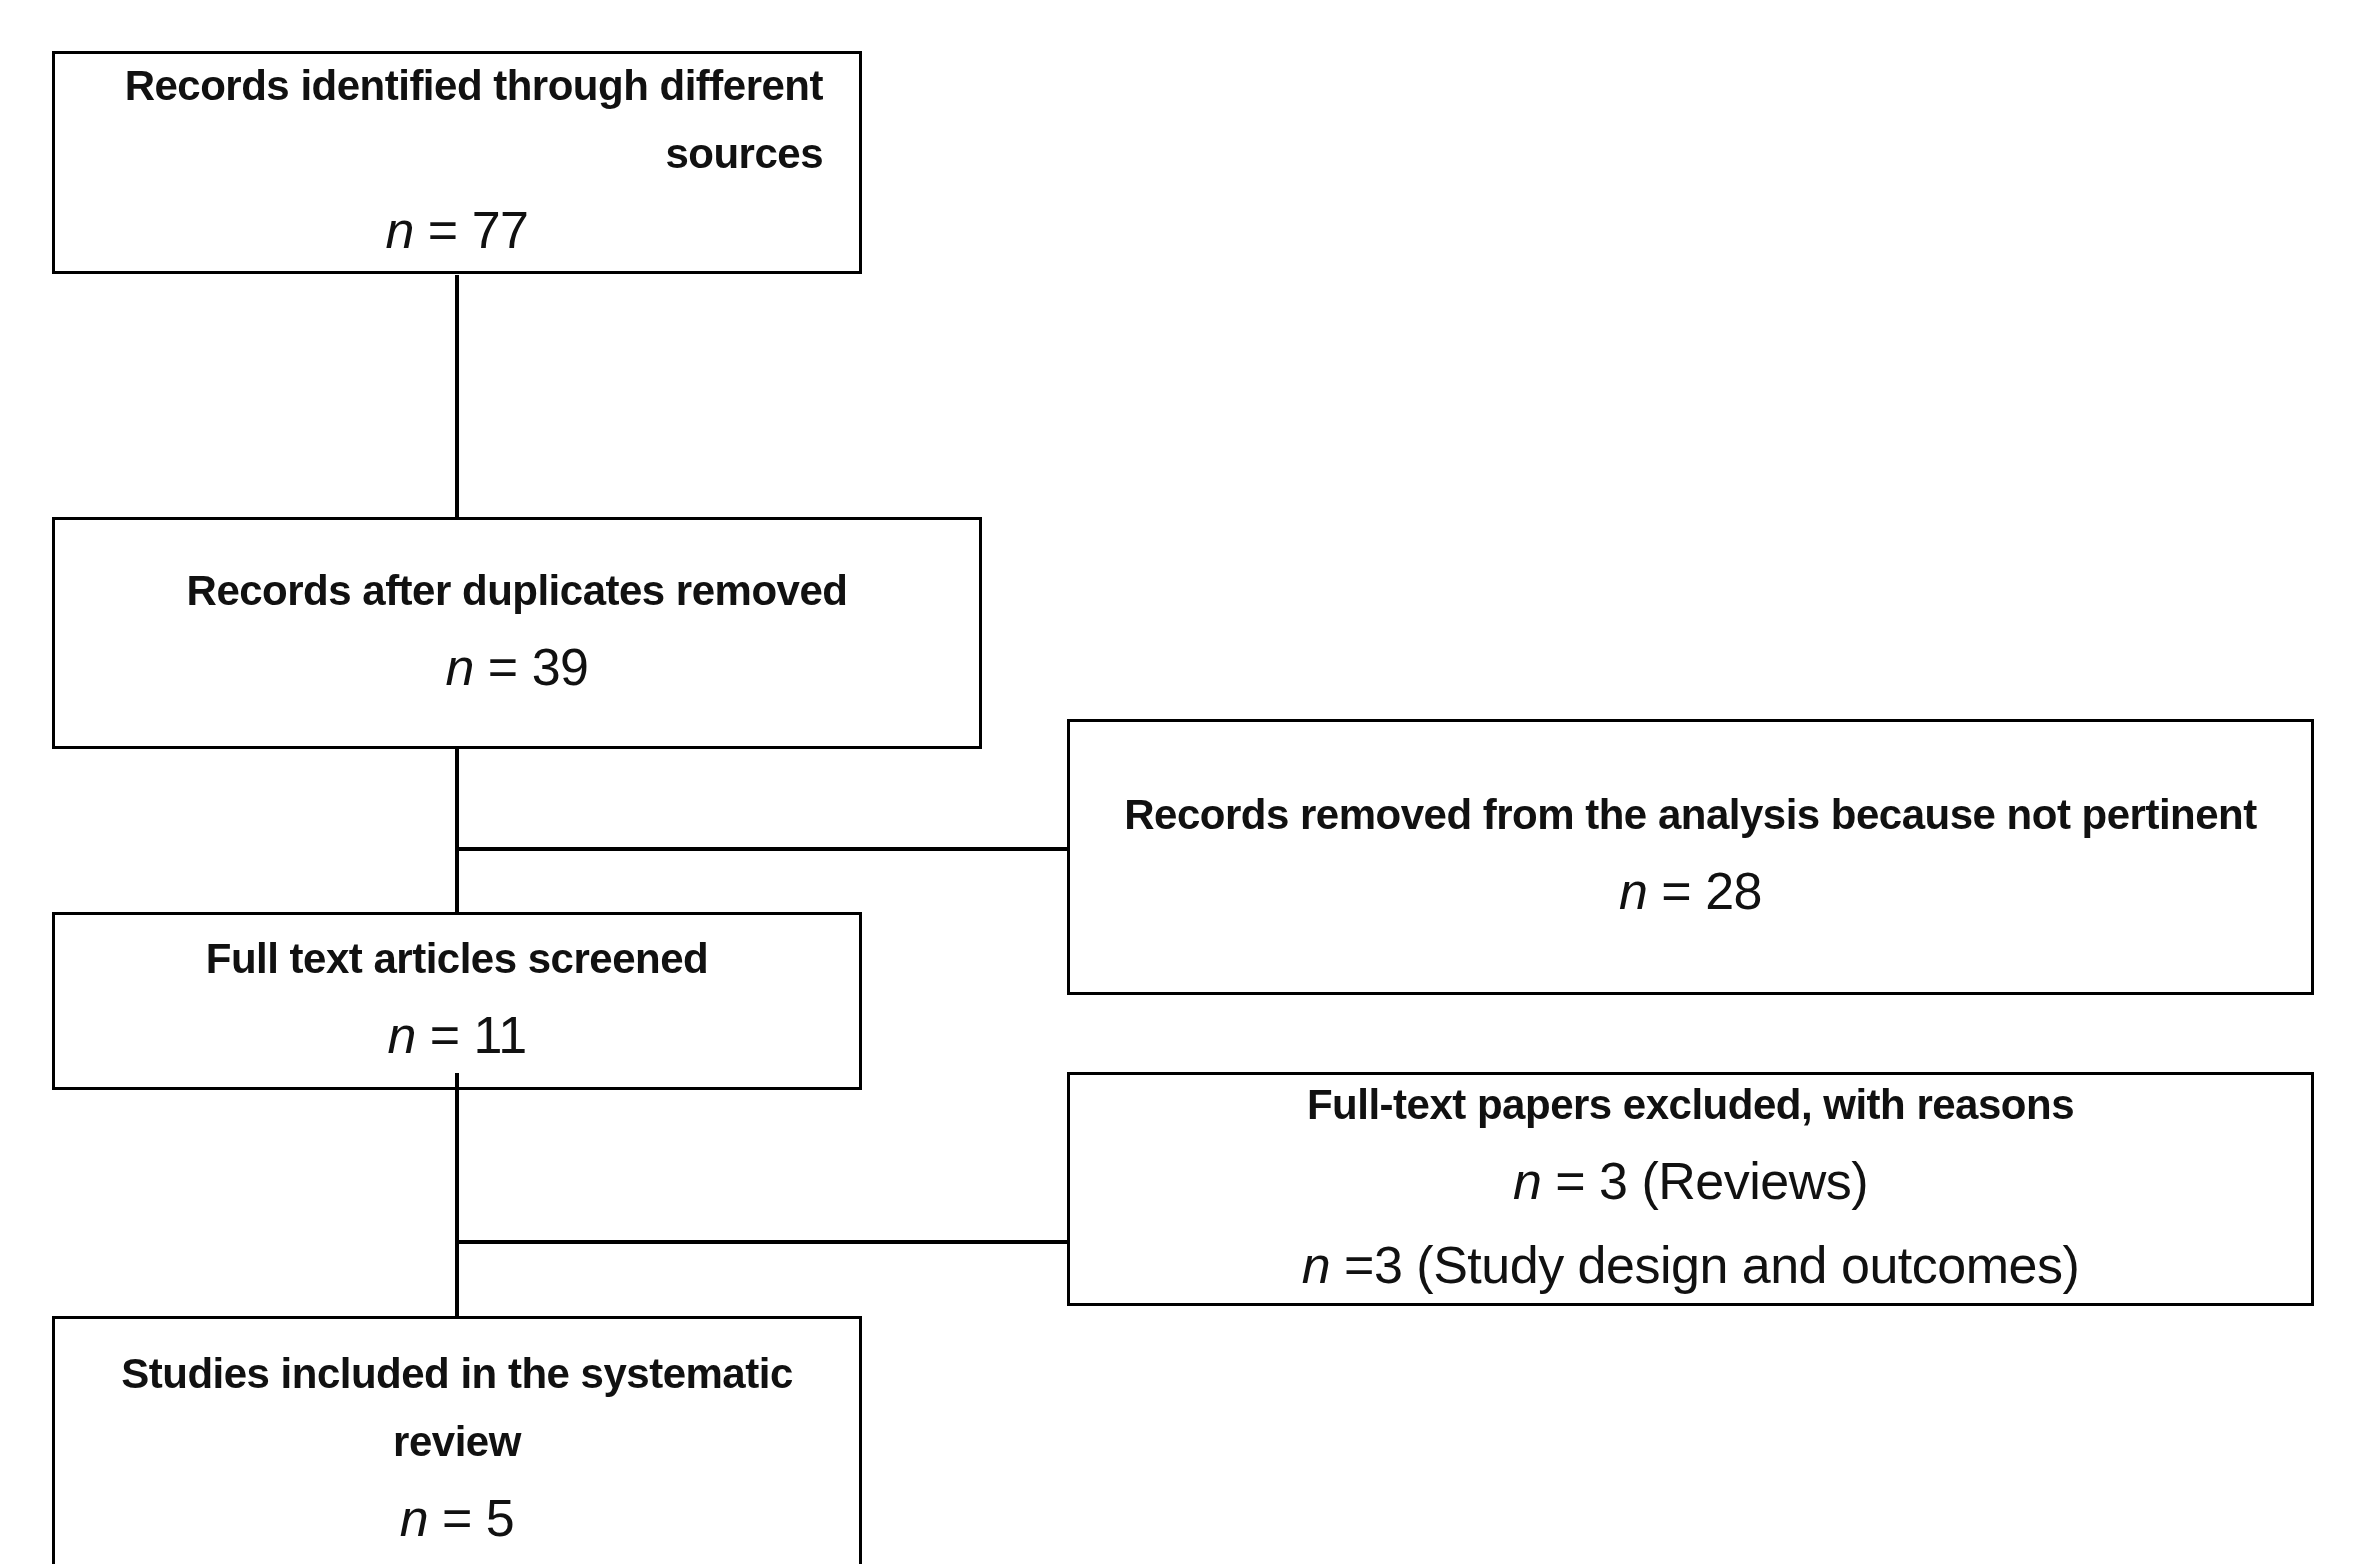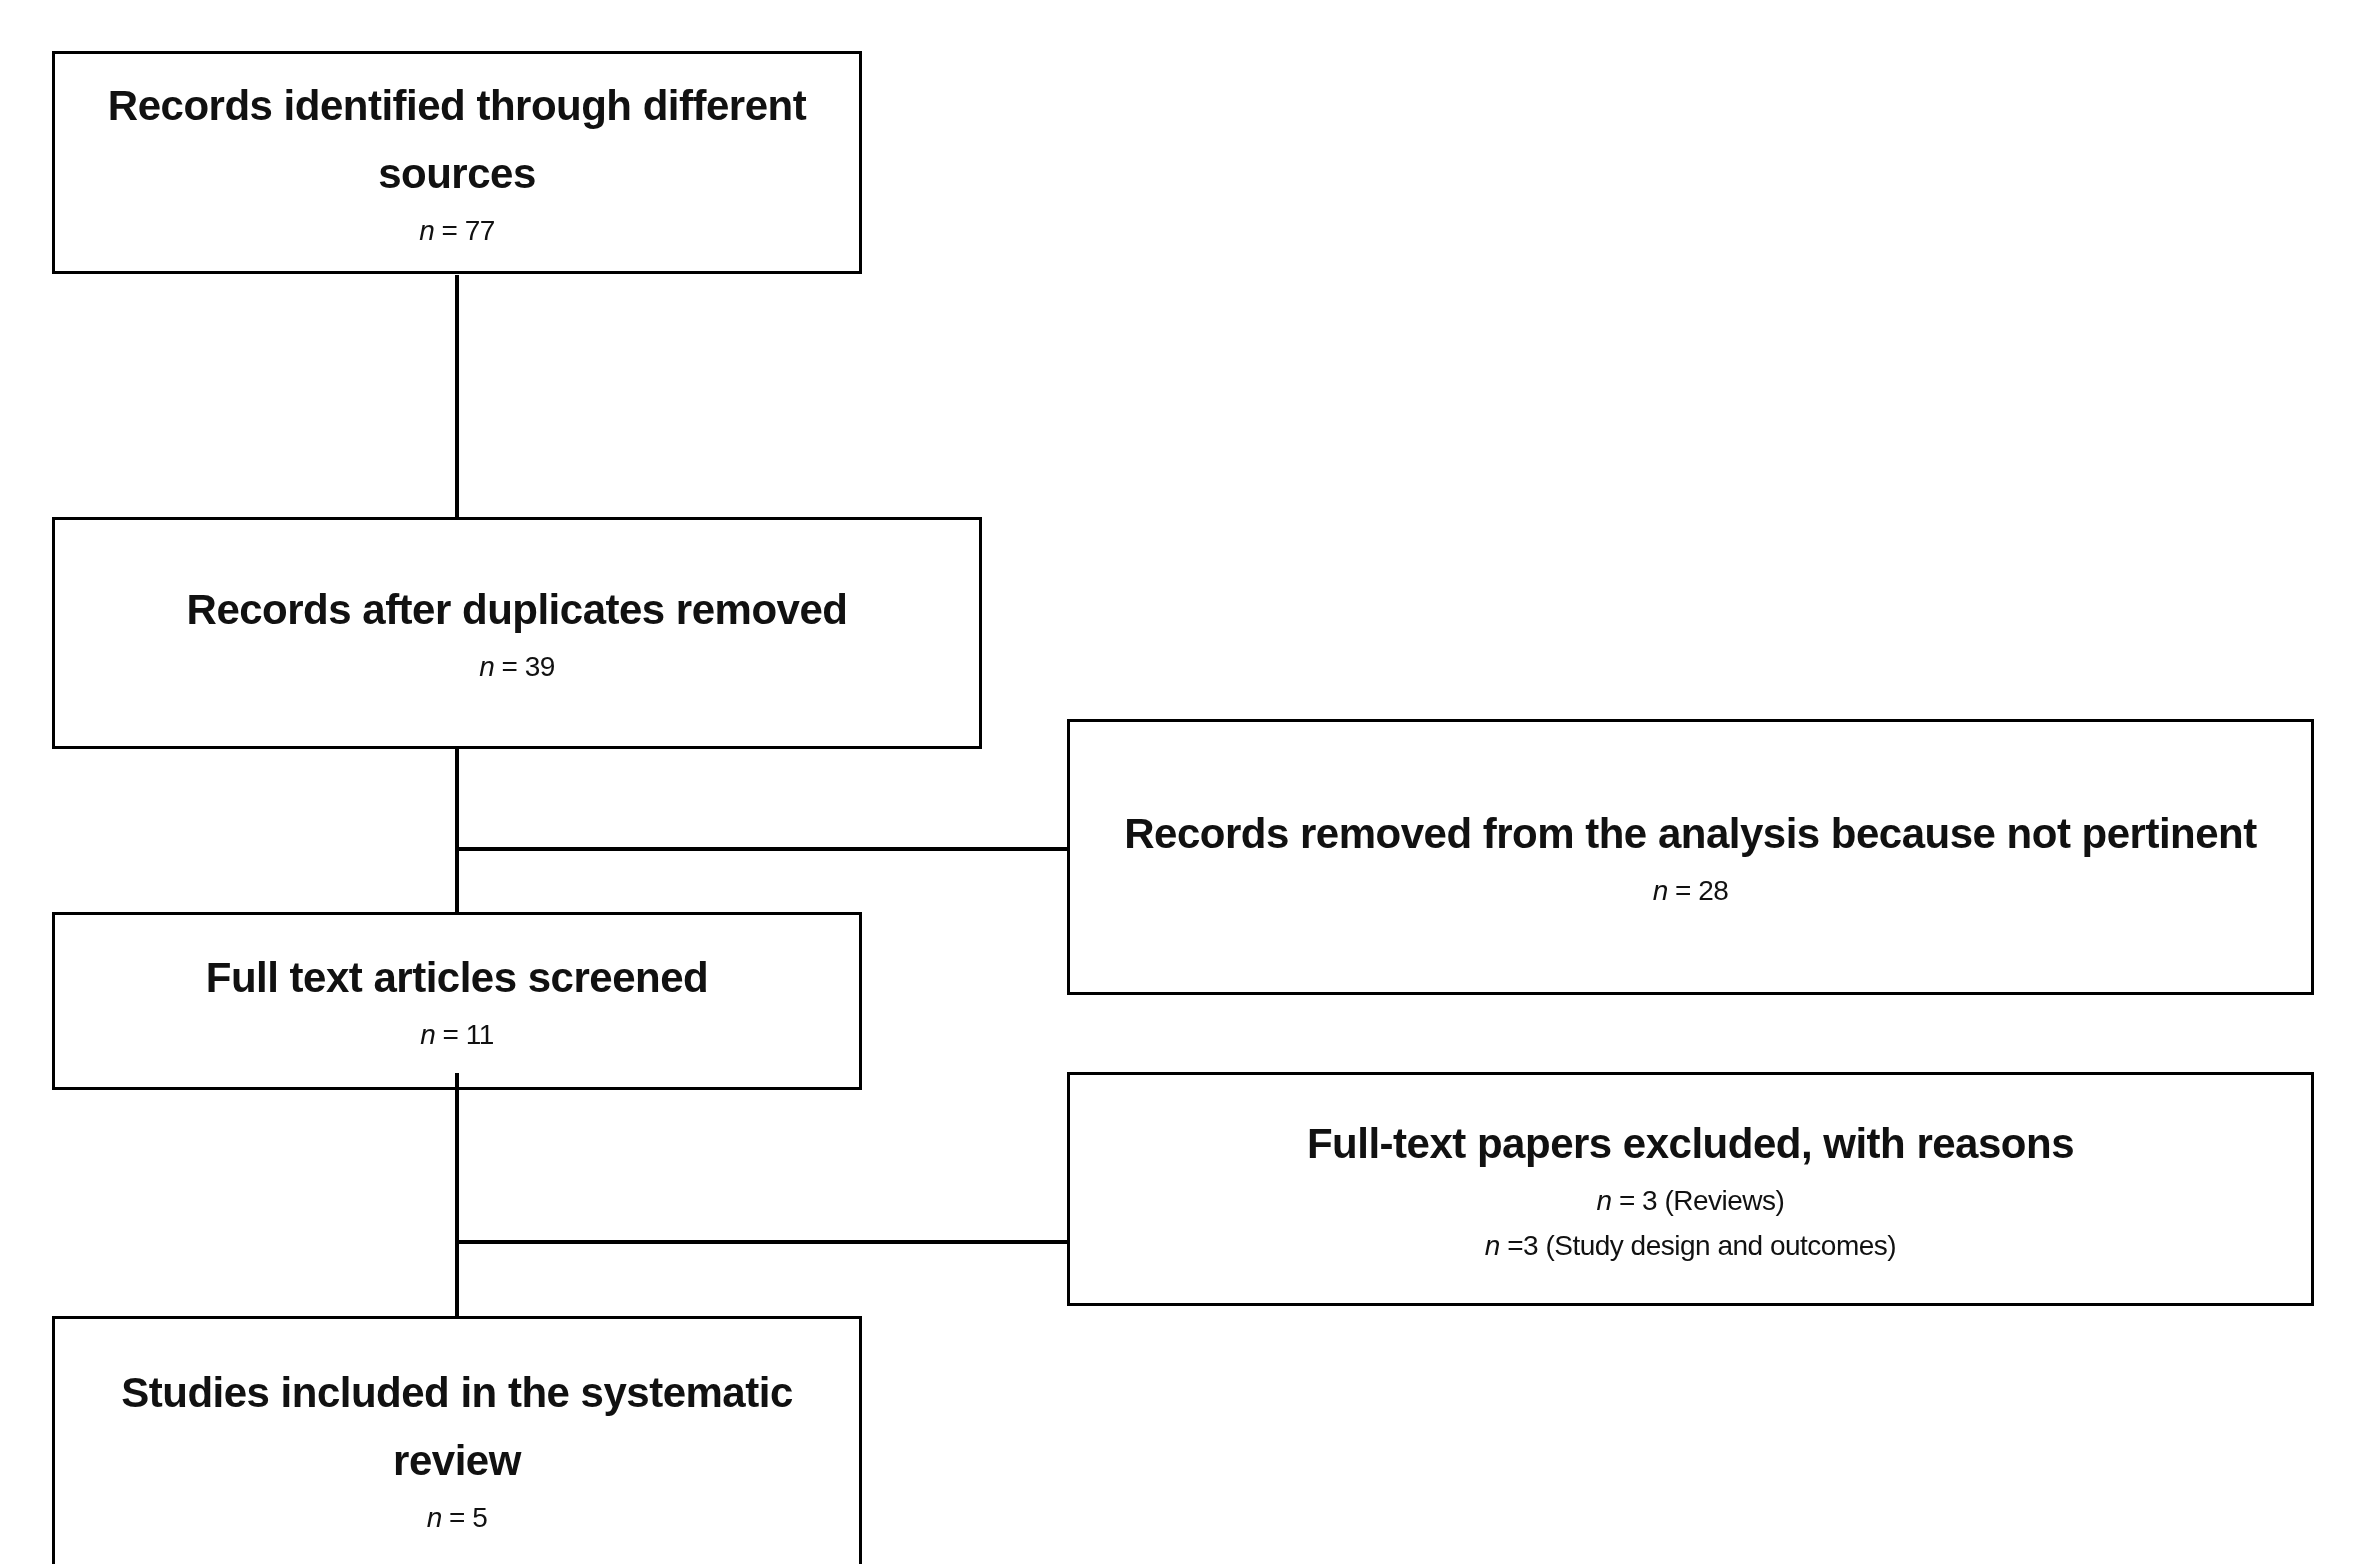--- a/index.html
+++ b/index.html
@@ -28,33 +28,33 @@
     padding: 7.2px 36px;
   }
   .box-title {
     font-weight: bold;
     font-size: 42px;
     line-height: 1.62;
     letter-spacing: -0.5px;
   }
   .box-count {
     font-weight: normal;
-    font-size: 28px;
+    font-size: 52px;
     line-height: 1.62;
     letter-spacing: -0.5px;
   }
   .n-symbol {
     font-style: italic;
   }
   .line {
     position: absolute;
     background: #000000;
   }
   
-  .box-identified   { left: 52px;  top: 51px;   width: 810px;  height: 223px; }
+  .box-identified   { left: 52px;  top: 51px;   width: 810px;  height: 223px; text-align: right; }
   .box-duplicates   { left: 52px;  top: 517px;  width: 930px;  height: 232px; }
   .box-screened     { left: 52px;  top: 912px; width: 810px;  height: 178px; }
   .box-included     { left: 52px;  top: 1316px; width: 810px;  height: 268px; }
   
   .box-removed      { left: 1067px; top: 719px;  width: 1247px; height: 276px; }
   .box-excluded     { left: 1067px; top: 1072px; width: 1247px; height: 234px; justify-content: center; }
   
   .v-identified-duplicates { left: 455px; top: 275px;  width: 3.6px;   height: 242px; }
   .v-duplicates-screened   { left: 455px; top: 749px;  width: 3.6px;   height: 163px; }
   .h-branch-removed        { left: 455px; top: 847px;  width: 612px; height: 3.6px;  }

